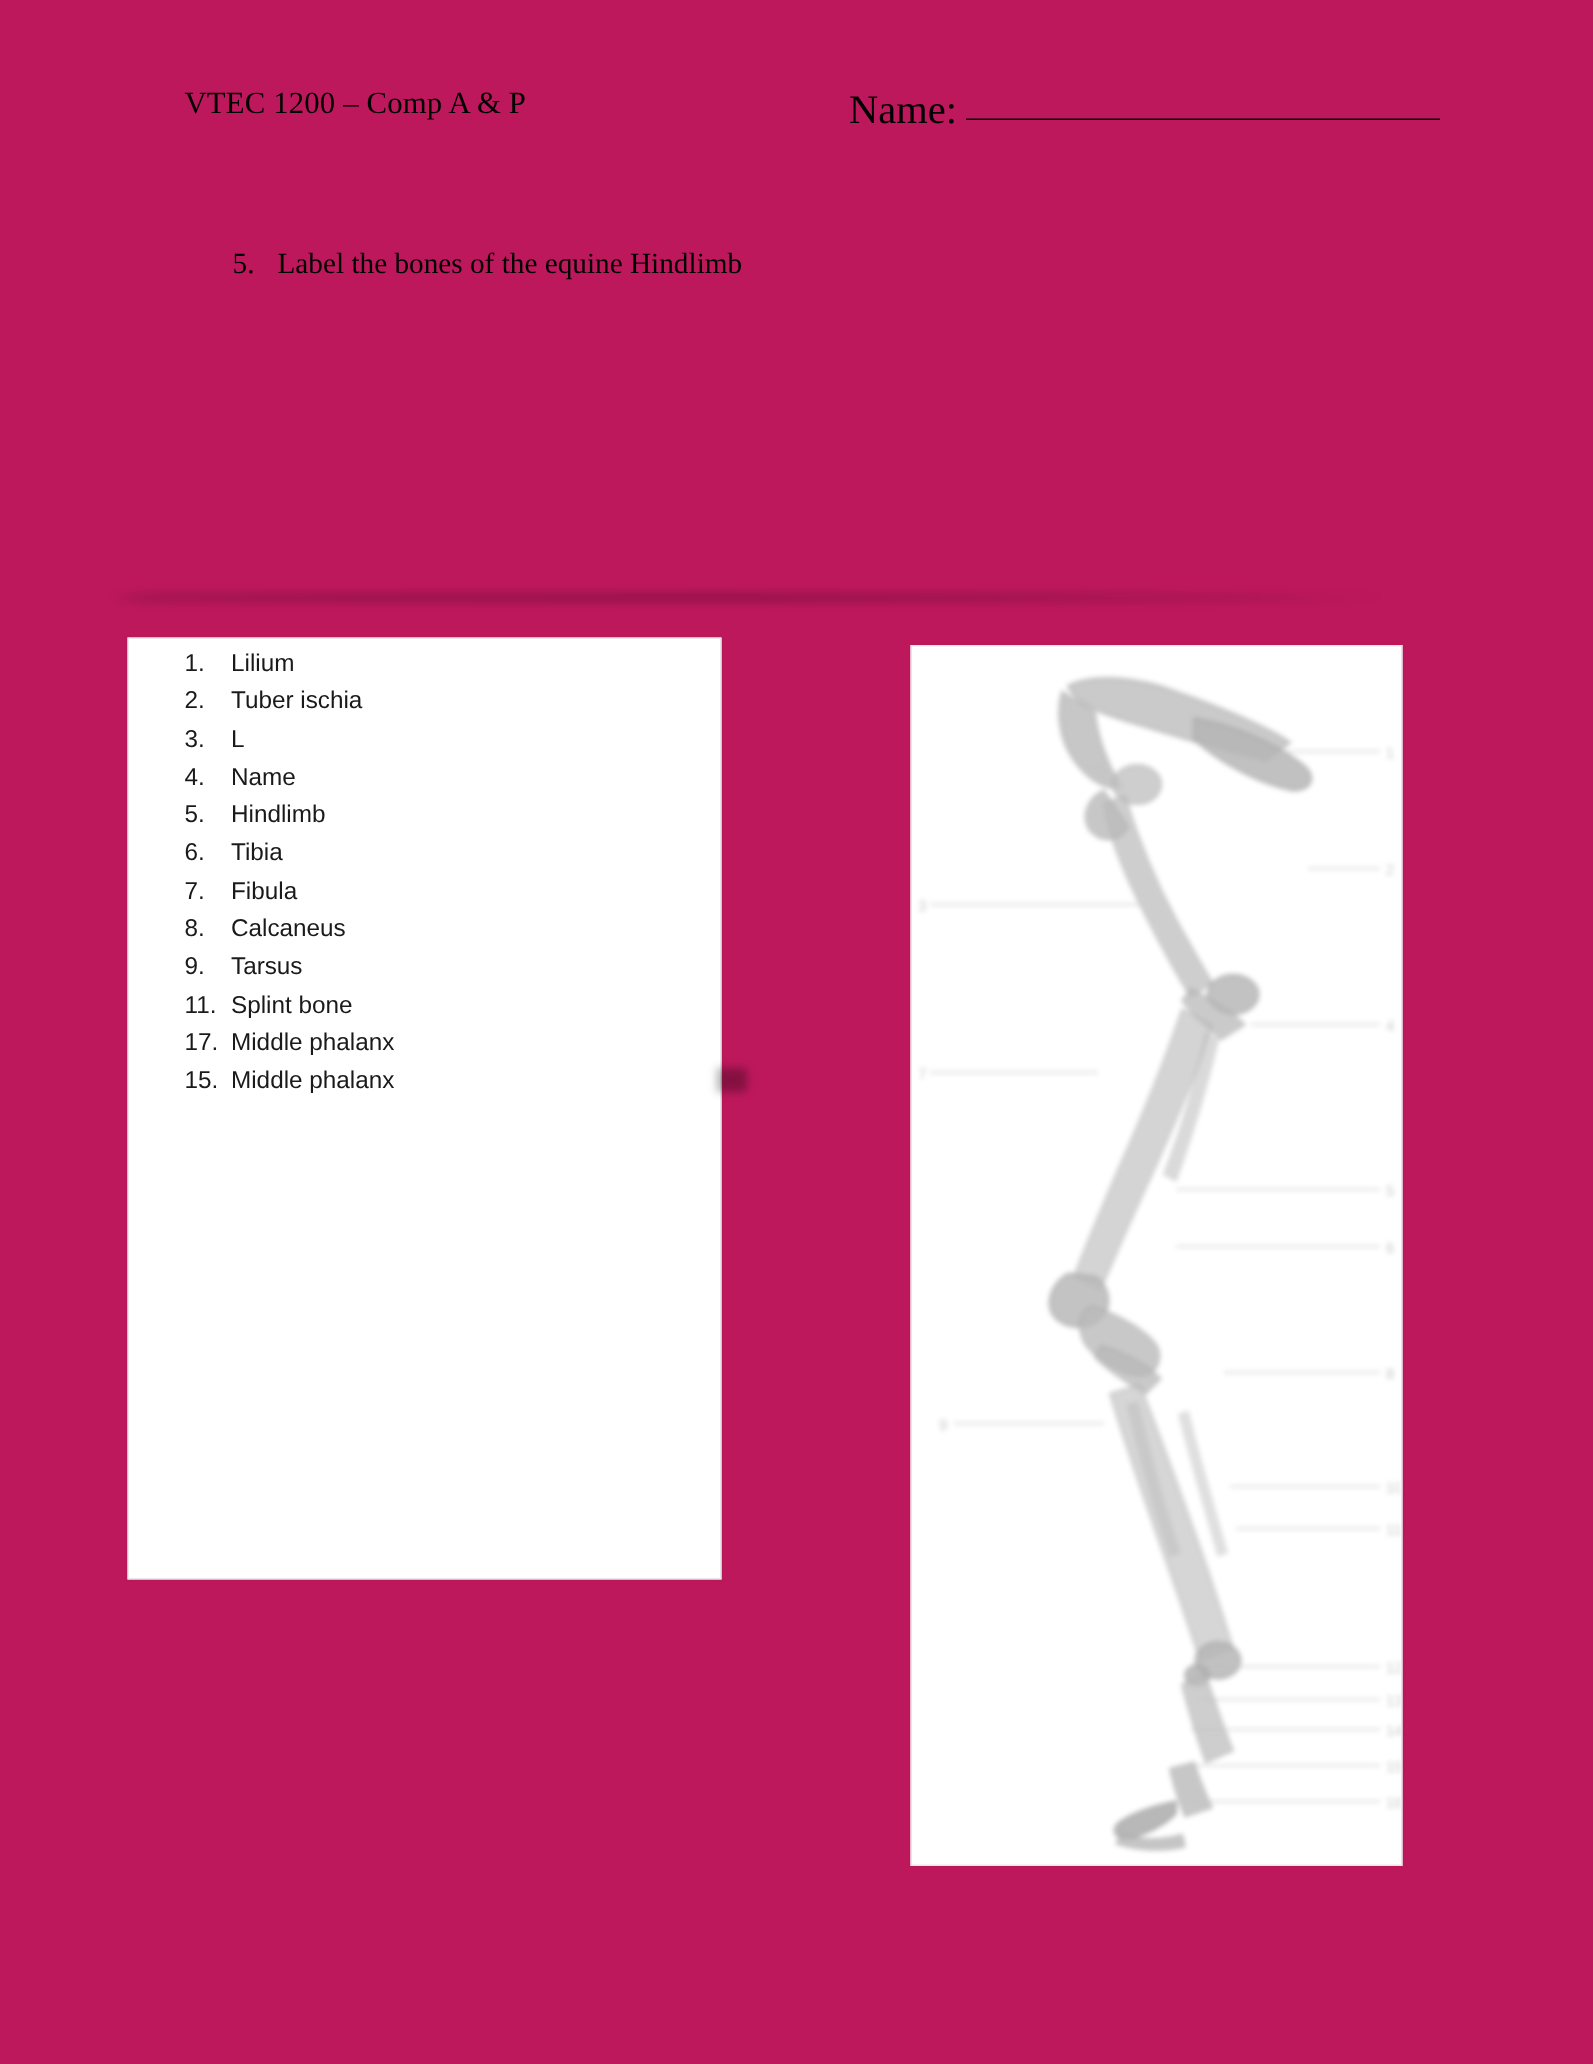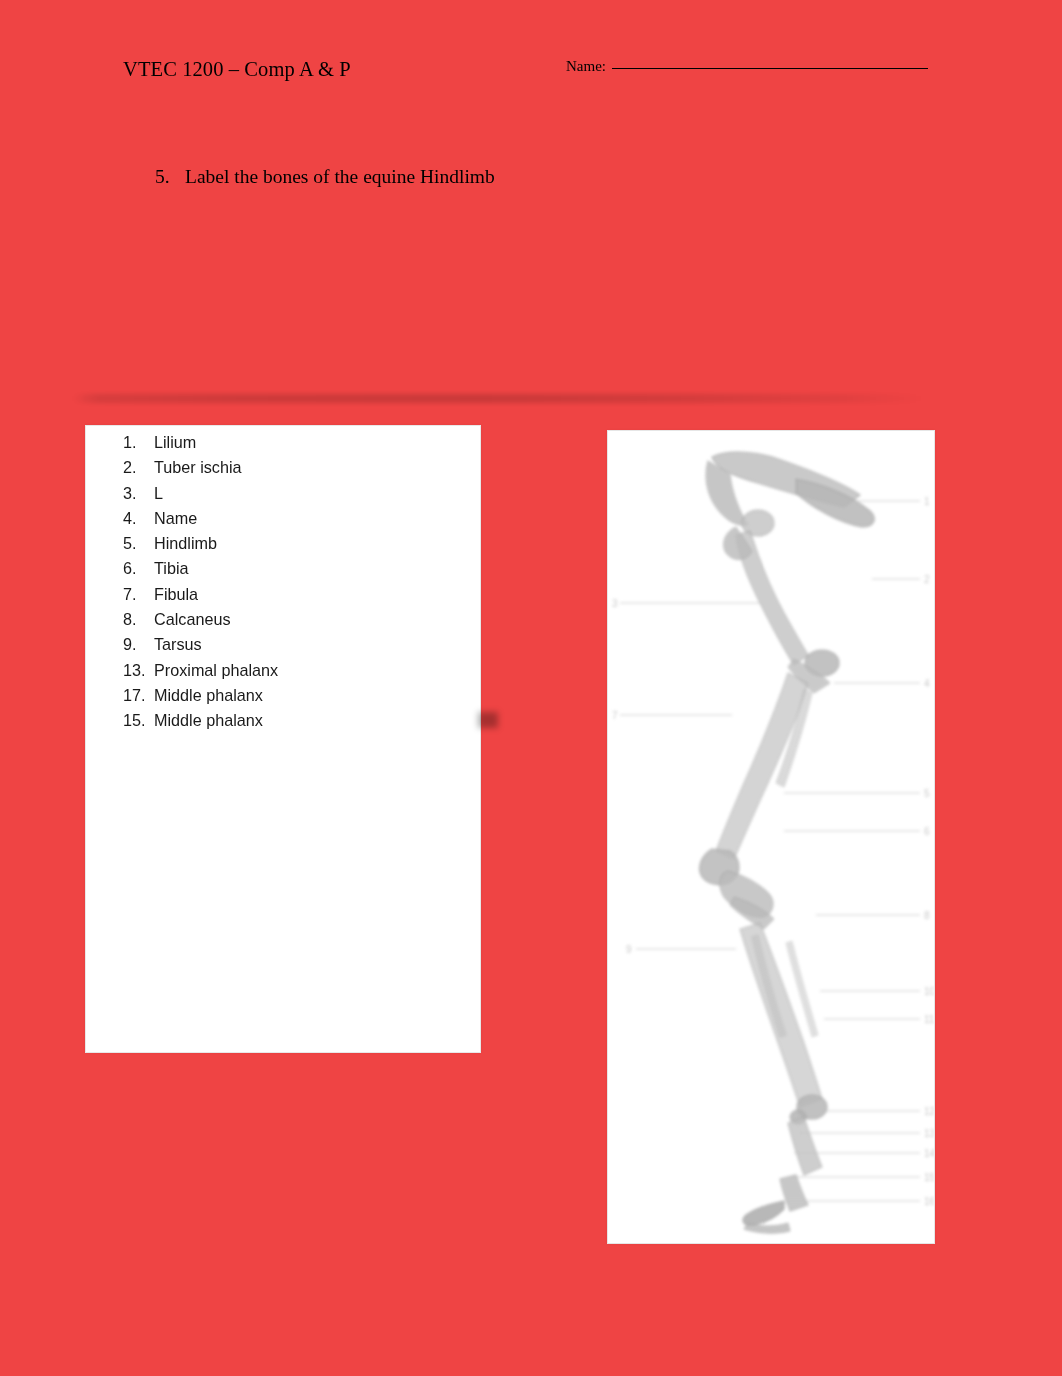--- a/index.html
+++ b/index.html
@@ -12,21 +12,21 @@
     height: 1376px;
     position: relative;
     font-family: "Liberation Serif", serif;
     color: #000000;
     overflow: hidden;
   }
 
   .page {
     position: absolute;
     inset: 0;
-    background: #ef4444;
+    background: #be185d;
   }
 
   
   .header {
     position: absolute;
     left: 0;
     top: 58px;
     width: 1062px;
     height: 34px;
   }
@@ -42,21 +42,21 @@
   .name-block {
     position: absolute;
     left: 566px;
     top: 0;
     display: flex;
     align-items: baseline;
     white-space: nowrap;
   }
   .name-label {
     font-family: "Liberation Serif", serif;
-    font-size: 15px;
+    font-size: 27px;
   }
   .name-rule {
     display: inline-block;
     width: 316px;
     height: 0;
     margin-left: 6px;
     border-bottom: 1.6px solid #000000;
     position: relative;
     top: -2px;
   }
@@ -216,22 +216,22 @@
         </div>
         <div class="answer-item">
           <span class="answer-num">8.</span>
           <span class="answer-label">Calcaneus</span>
         </div>
         <div class="answer-item">
           <span class="answer-num">9.</span>
           <span class="answer-label">Tarsus</span>
         </div>
         <div class="answer-item">
-          <span class="answer-num">13.</span>
-          <span class="answer-label">Proximal phalanx</span>
+          <span class="answer-num">11.</span>
+          <span class="answer-label">Splint bone</span>
         </div>
         <div class="answer-item">
           <span class="answer-num">17.</span>
           <span class="answer-label">Middle phalanx</span>
         </div>
         <div class="answer-item">
           <span class="answer-num">15.</span>
           <span class="answer-label">Middle phalanx</span>
         </div>
       </div>

